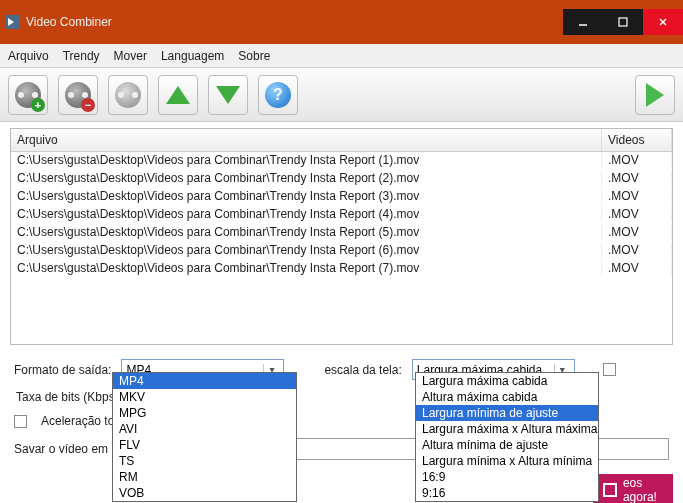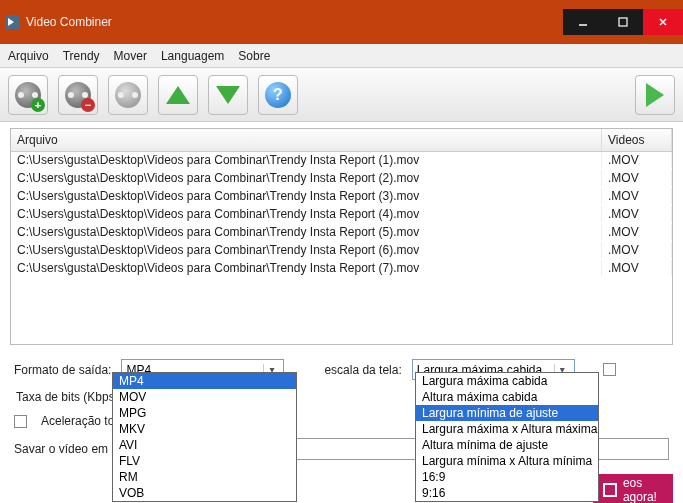--- a/index.html
+++ b/index.html
@@ -200,25 +200,25 @@
   </div>
 </div>
 
 <div class="combine-strip">
   <span class="strip-icon"></span>
   <span>eos agora!</span>
 </div>
 
 <div class="dropdown dd-format" id="dd-format">
     <div class="opt sel">MP4</div>
-    <div class="opt">MOV</div>
+    <div class="opt">MKV</div>
     <div class="opt">MPG</div>
-    <div class="opt">MKV</div>
     <div class="opt">AVI</div>
     <div class="opt">FLV</div>
+    <div class="opt">TS</div>
     <div class="opt">RM</div>
     <div class="opt">VOB</div>
   </div>
 <div class="dropdown dd-screen" id="dd-screen">
     <div class="opt">Largura máxima cabida</div>
     <div class="opt">Altura máxima cabida</div>
     <div class="opt sel">Largura mínima de ajuste</div>
     <div class="opt">Largura máxima x Altura máxima</div>
     <div class="opt">Altura mínima de ajuste</div>
     <div class="opt">Largura mínima x Altura mínima</div>

